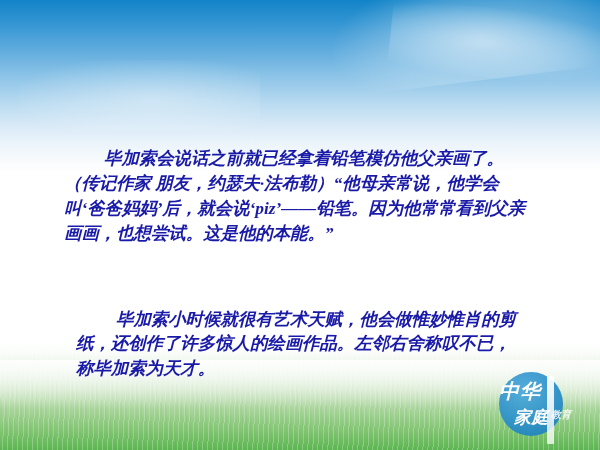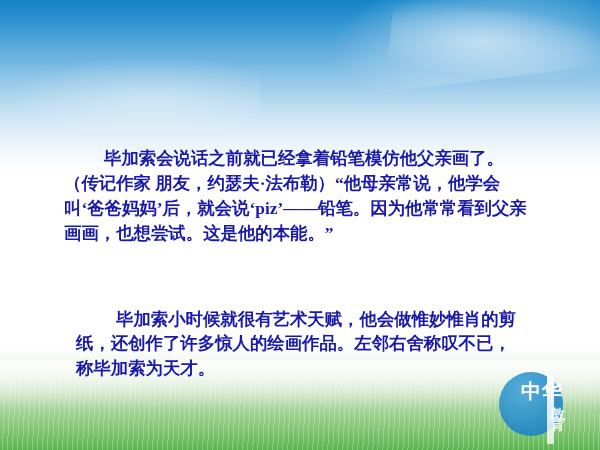--- a/index.html
+++ b/index.html
@@ -8,20 +8,21 @@
     background: #ffffff;
   }
 
   #slide {
     position: relative;
     width: 600px;
     height: 450px;
     overflow: hidden;
     background: #d946ef;
     font-family: "Liberation Serif", "DejaVu Serif", serif;
+    font-style: italic;
   }
 
   
 
   .bg-sky {
     position: absolute;
     left: 0; top: 0;
     width: 600px;
     height: 180px;
     background: linear-gradient(to bottom,
@@ -191,21 +192,21 @@
 
   .wm-top {
     position: absolute;
     left: 2px; top: 5px;
     width: 64px;
     height: 28px;
     color: #ffffff;
     font-size: 20px;
     font-weight: 700;
     letter-spacing: 1px;
-    text-align: right;
+    text-align: left;
     line-height: 28px;
     font-family: "Liberation Serif", "DejaVu Serif", serif;
   }
 
   .wm-bottom {
     position: absolute;
     left: 2px; top: 33px;
     width: 64px;
     height: 26px;
     color: #ffffff;
@@ -216,21 +217,21 @@
     line-height: 26px;
     font-family: "Liberation Serif", "DejaVu Serif", serif;
   }
 
   .wm-side {
     position: absolute;
     left: 54px; top: 38px;
     width: 22px;
     height: 20px;
     color: #ffffff;
-    font-size: 14px;
+    font-size: 10px;
     font-weight: 700;
     line-height: 10px;
     opacity: 0.85;
     font-family: "Liberation Serif", "DejaVu Serif", serif;
   }
 </style>
 </head>
 <body>
 
 <div id="slide">
@@ -246,16 +247,17 @@
 
   <div class="body-text">
     <p class="para"><span class="indent"></span><span>毕加索会说话之前就已经拿着铅笔模仿他父亲画了。（传记作家 朋友，约瑟夫·法布勒）“他母亲常说，他学会叫‘爸爸妈妈’后，就会说‘piz’——铅笔。因为他常常看到父亲画画，也想尝试。这是他的本能。”</span></p>
     <p class="para-2"><span class="indent"></span><span>毕加索小时候就很有艺术天赋，他会做惟妙惟肖的剪纸，还创作了许多惊人的绘画作品。左邻右舍称叹不已，称毕加索为天才。</span></p>
   </div>
 
   <div class="watermark">
     <div class="wm-disc"></div>
     <div class="wm-bar"></div>
     <div class="wm-top">中华</div>
+    <div class="wm-bottom">家庭</div>
     <div class="wm-side">教育</div>
   </div>
 
 </div>
 
 </body></html>

